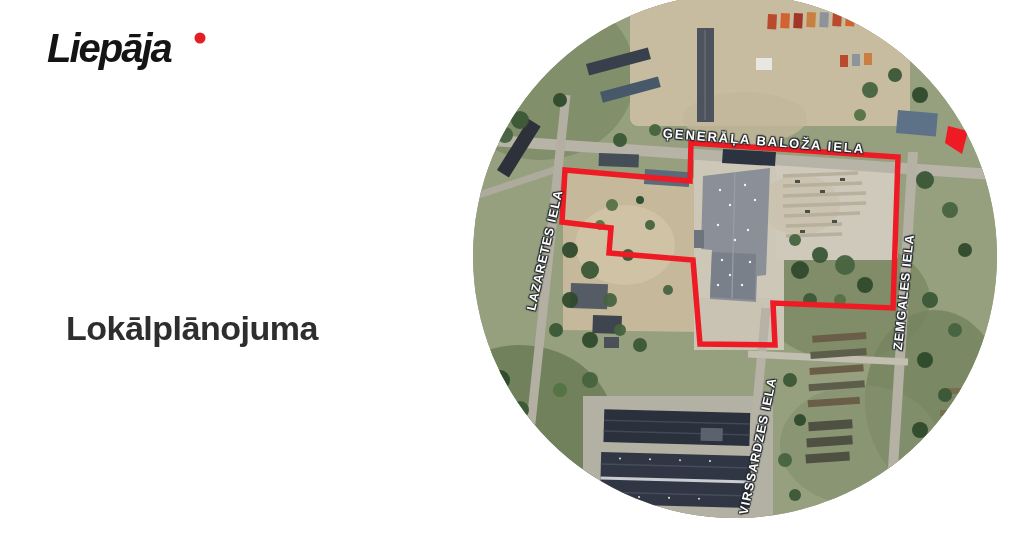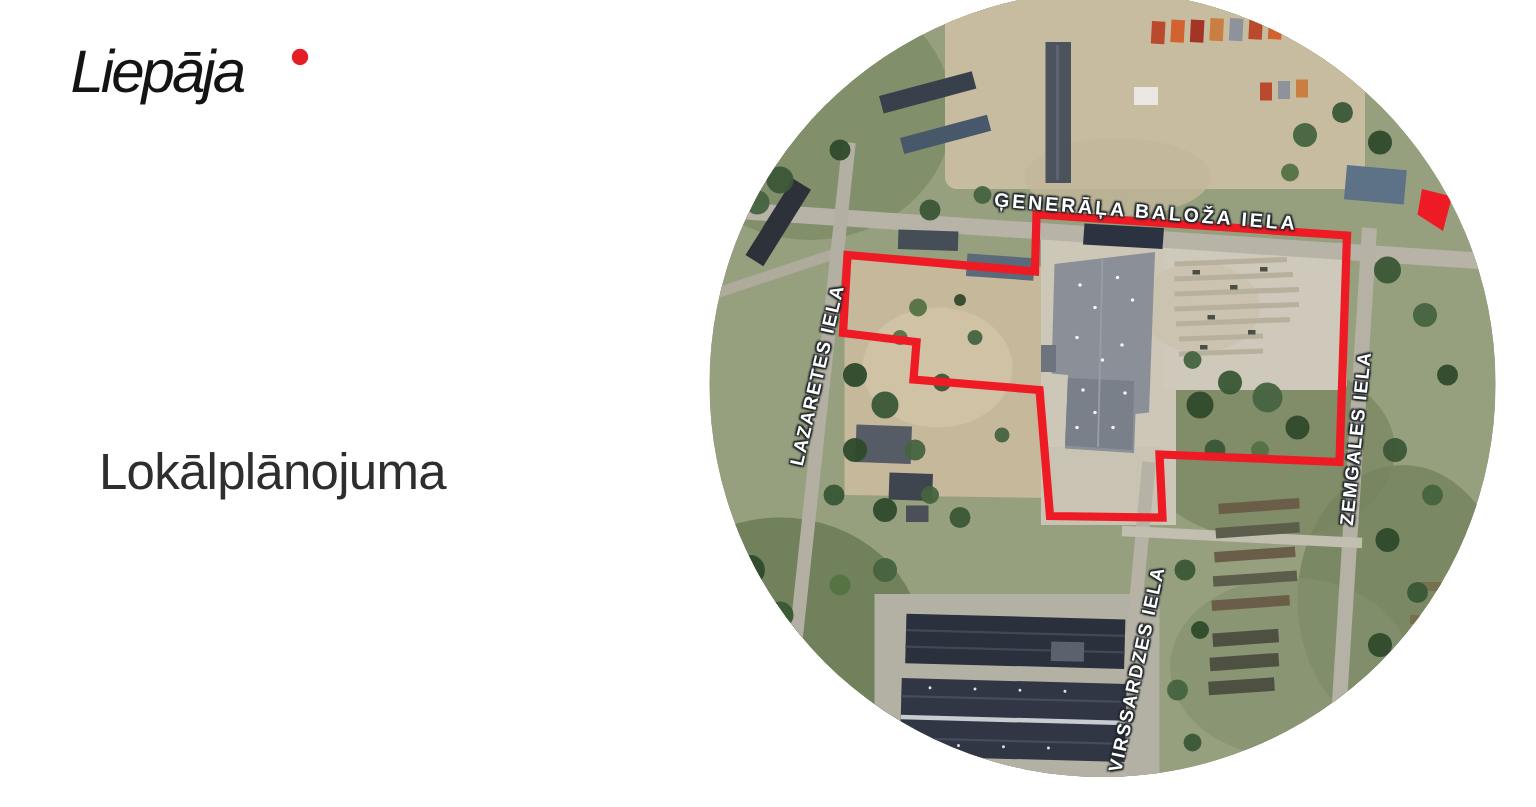--- a/index.html
+++ b/index.html
@@ -2,27 +2,27 @@
 <html><head>
 <meta charset="utf-8">
 <style>
   html,body{margin:0;padding:0;background:#ffffff;}
   body{width:1024px;height:538px;position:relative;overflow:hidden;
        font-family:"Liberation Sans",sans-serif;}
   .stage{position:absolute;inset:0;background:#ffffff;}
 
   
   .logo{position:absolute;left:47px;top:22px;width:220px;height:60px;}
-  .logo-text{font-style:italic;font-weight:400;font-size:40px;line-height:52px;
+  .logo-text{font-style:italic;font-weight:700;font-size:40px;line-height:52px;
              color:#141414;letter-spacing:-2px;display:inline-block;}
   .logo-dot{position:absolute;left:147px;top:10px;}
 
   
-  .headline{position:absolute;left:66px;top:293px;color:#2e2e2e;
-            font-size:34px;font-weight:400;line-height:44px;letter-spacing:-0.5px;}
+  .headline{position:absolute;left:66px;top:306px;color:#2e2e2e;
+            font-size:34px;font-weight:700;line-height:44px;letter-spacing:-0.5px;}
 
   
   .map-circle{position:absolute;left:473px;top:-6px;width:524px;height:524px;
               border-radius:50%;overflow:hidden;background:#96a07f;}
   .map-circle svg{position:absolute;left:0;top:0;display:block;}
 
   .street-label{position:absolute;white-space:nowrap;color:#ffffff;font-weight:700;
                 text-shadow:0 0 2px #23282c,1px 1px 1px #23282c,-1px -1px 1px #23282c,
                             1px -1px 1px #23282c,-1px 1px 1px #23282c;}
   .street-top{left:291px;top:147px;font-size:13px;letter-spacing:2px;

